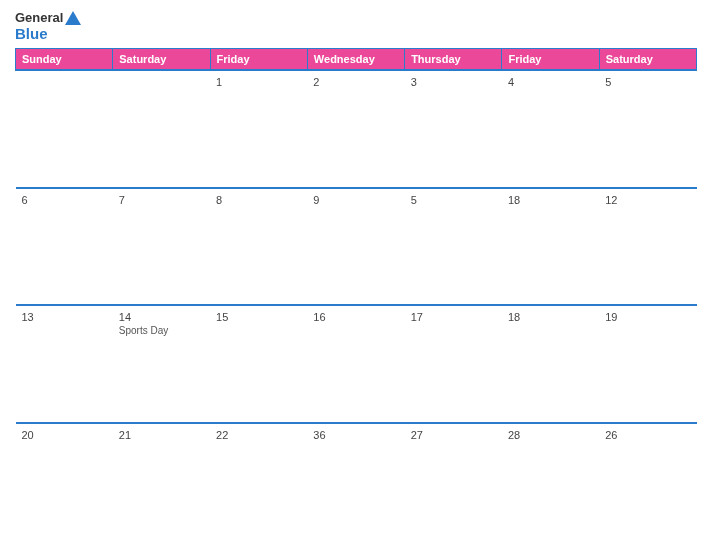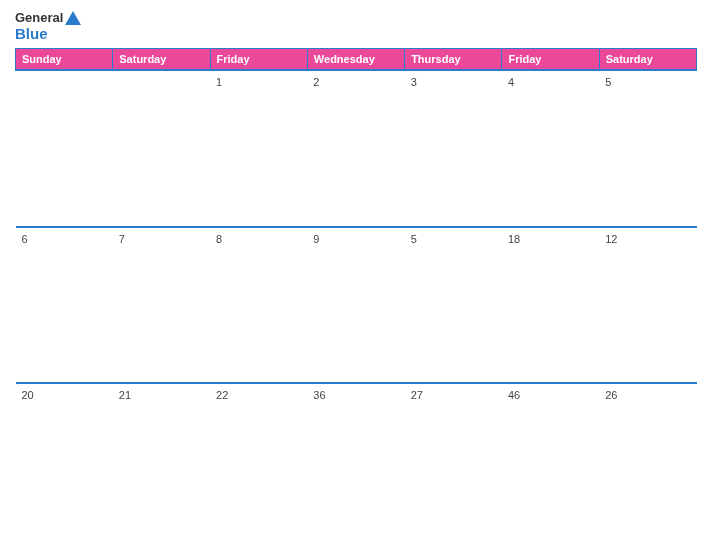--- a/index.html
+++ b/index.html
@@ -183,35 +183,59 @@
         </td>
         <td>
           <span class="day-number">18</span>
         </td>
         <td>
           <span class="day-number">12</span>
         </td>
       </tr>
       <tr>
         <td>
+          <span class="day-number">13</span>
+        </td>
+        <td>
+          <span class="day-number">14</span>
+          <span class="holiday-name">Sports Day</span>
+        </td>
+        <td>
+          <span class="day-number">15</span>
+        </td>
+        <td>
+          <span class="day-number">16</span>
+        </td>
+        <td>
+          <span class="day-number">17</span>
+        </td>
+        <td>
+          <span class="day-number">18</span>
+        </td>
+        <td>
+          <span class="day-number">19</span>
+        </td>
+      </tr>
+      <tr>
+        <td>
           <span class="day-number">20</span>
         </td>
         <td>
           <span class="day-number">21</span>
         </td>
         <td>
           <span class="day-number">22</span>
         </td>
         <td>
           <span class="day-number">36</span>
         </td>
         <td>
           <span class="day-number">27</span>
         </td>
         <td>
-          <span class="day-number">46</span>
+          <span class="day-number">28</span>
         </td>
         <td>
           <span class="day-number">26</span>
         </td>
       </tr>
     </tbody>
 </table>
 
 </body></html>

